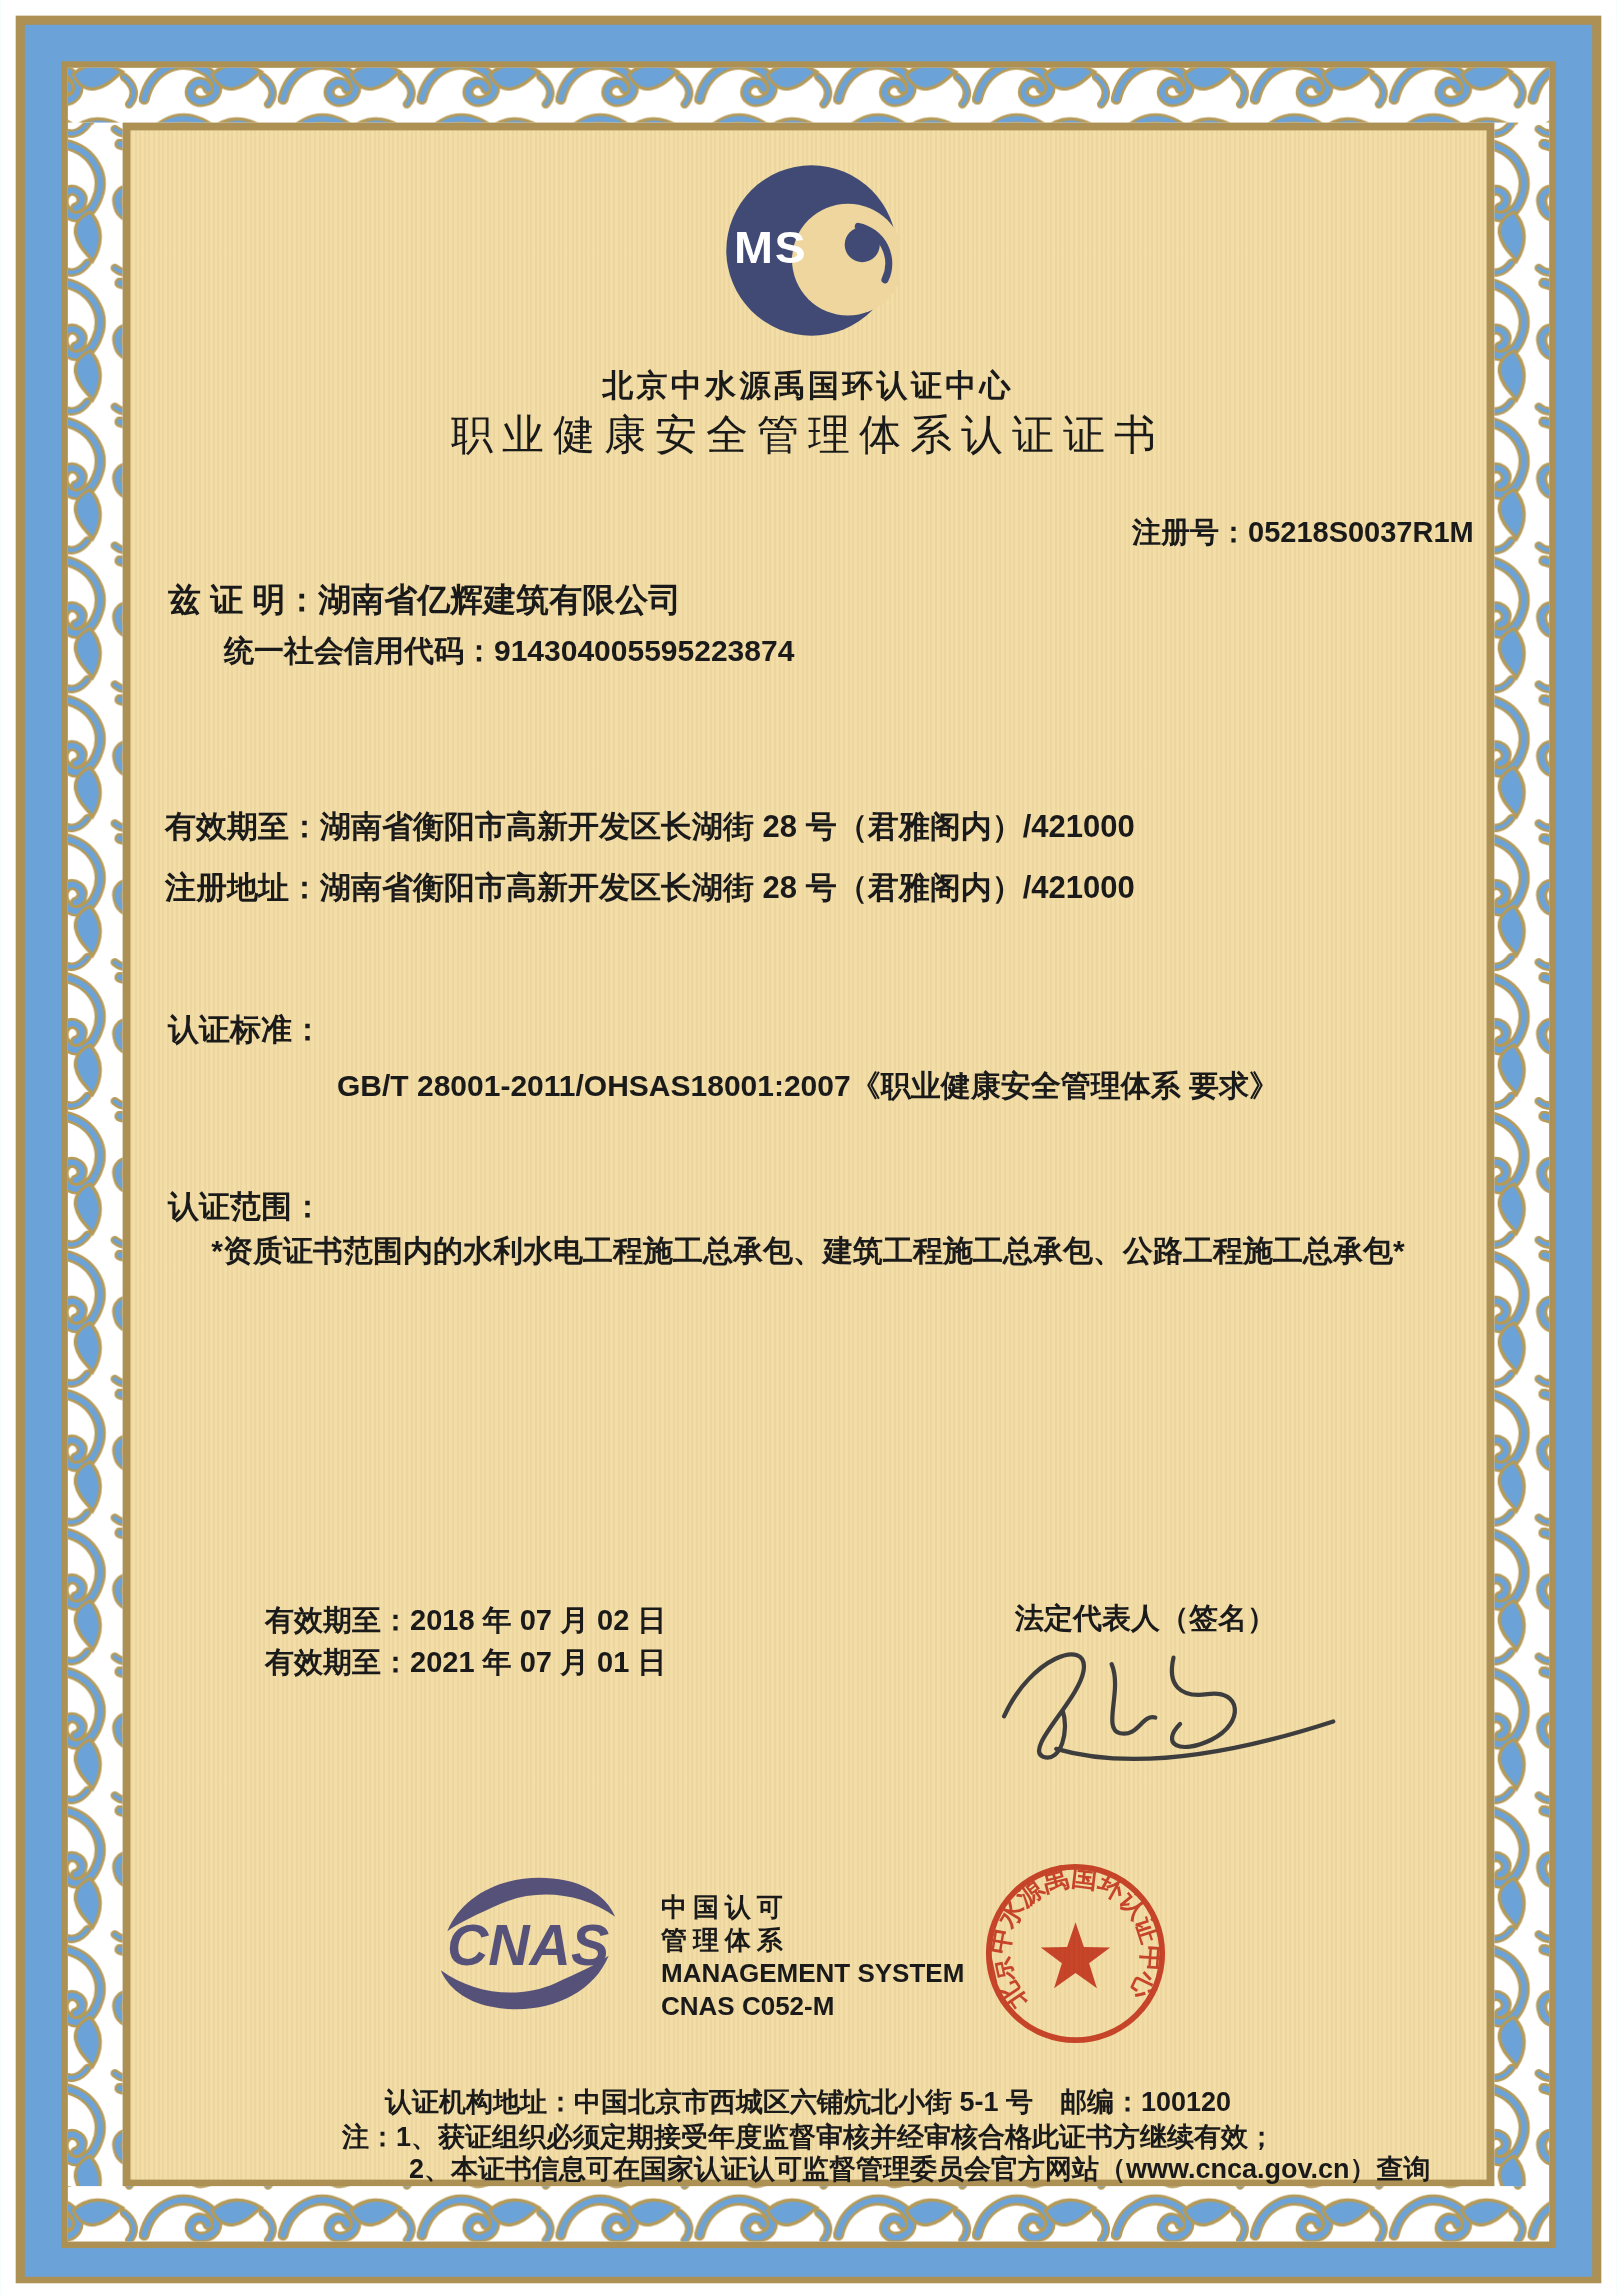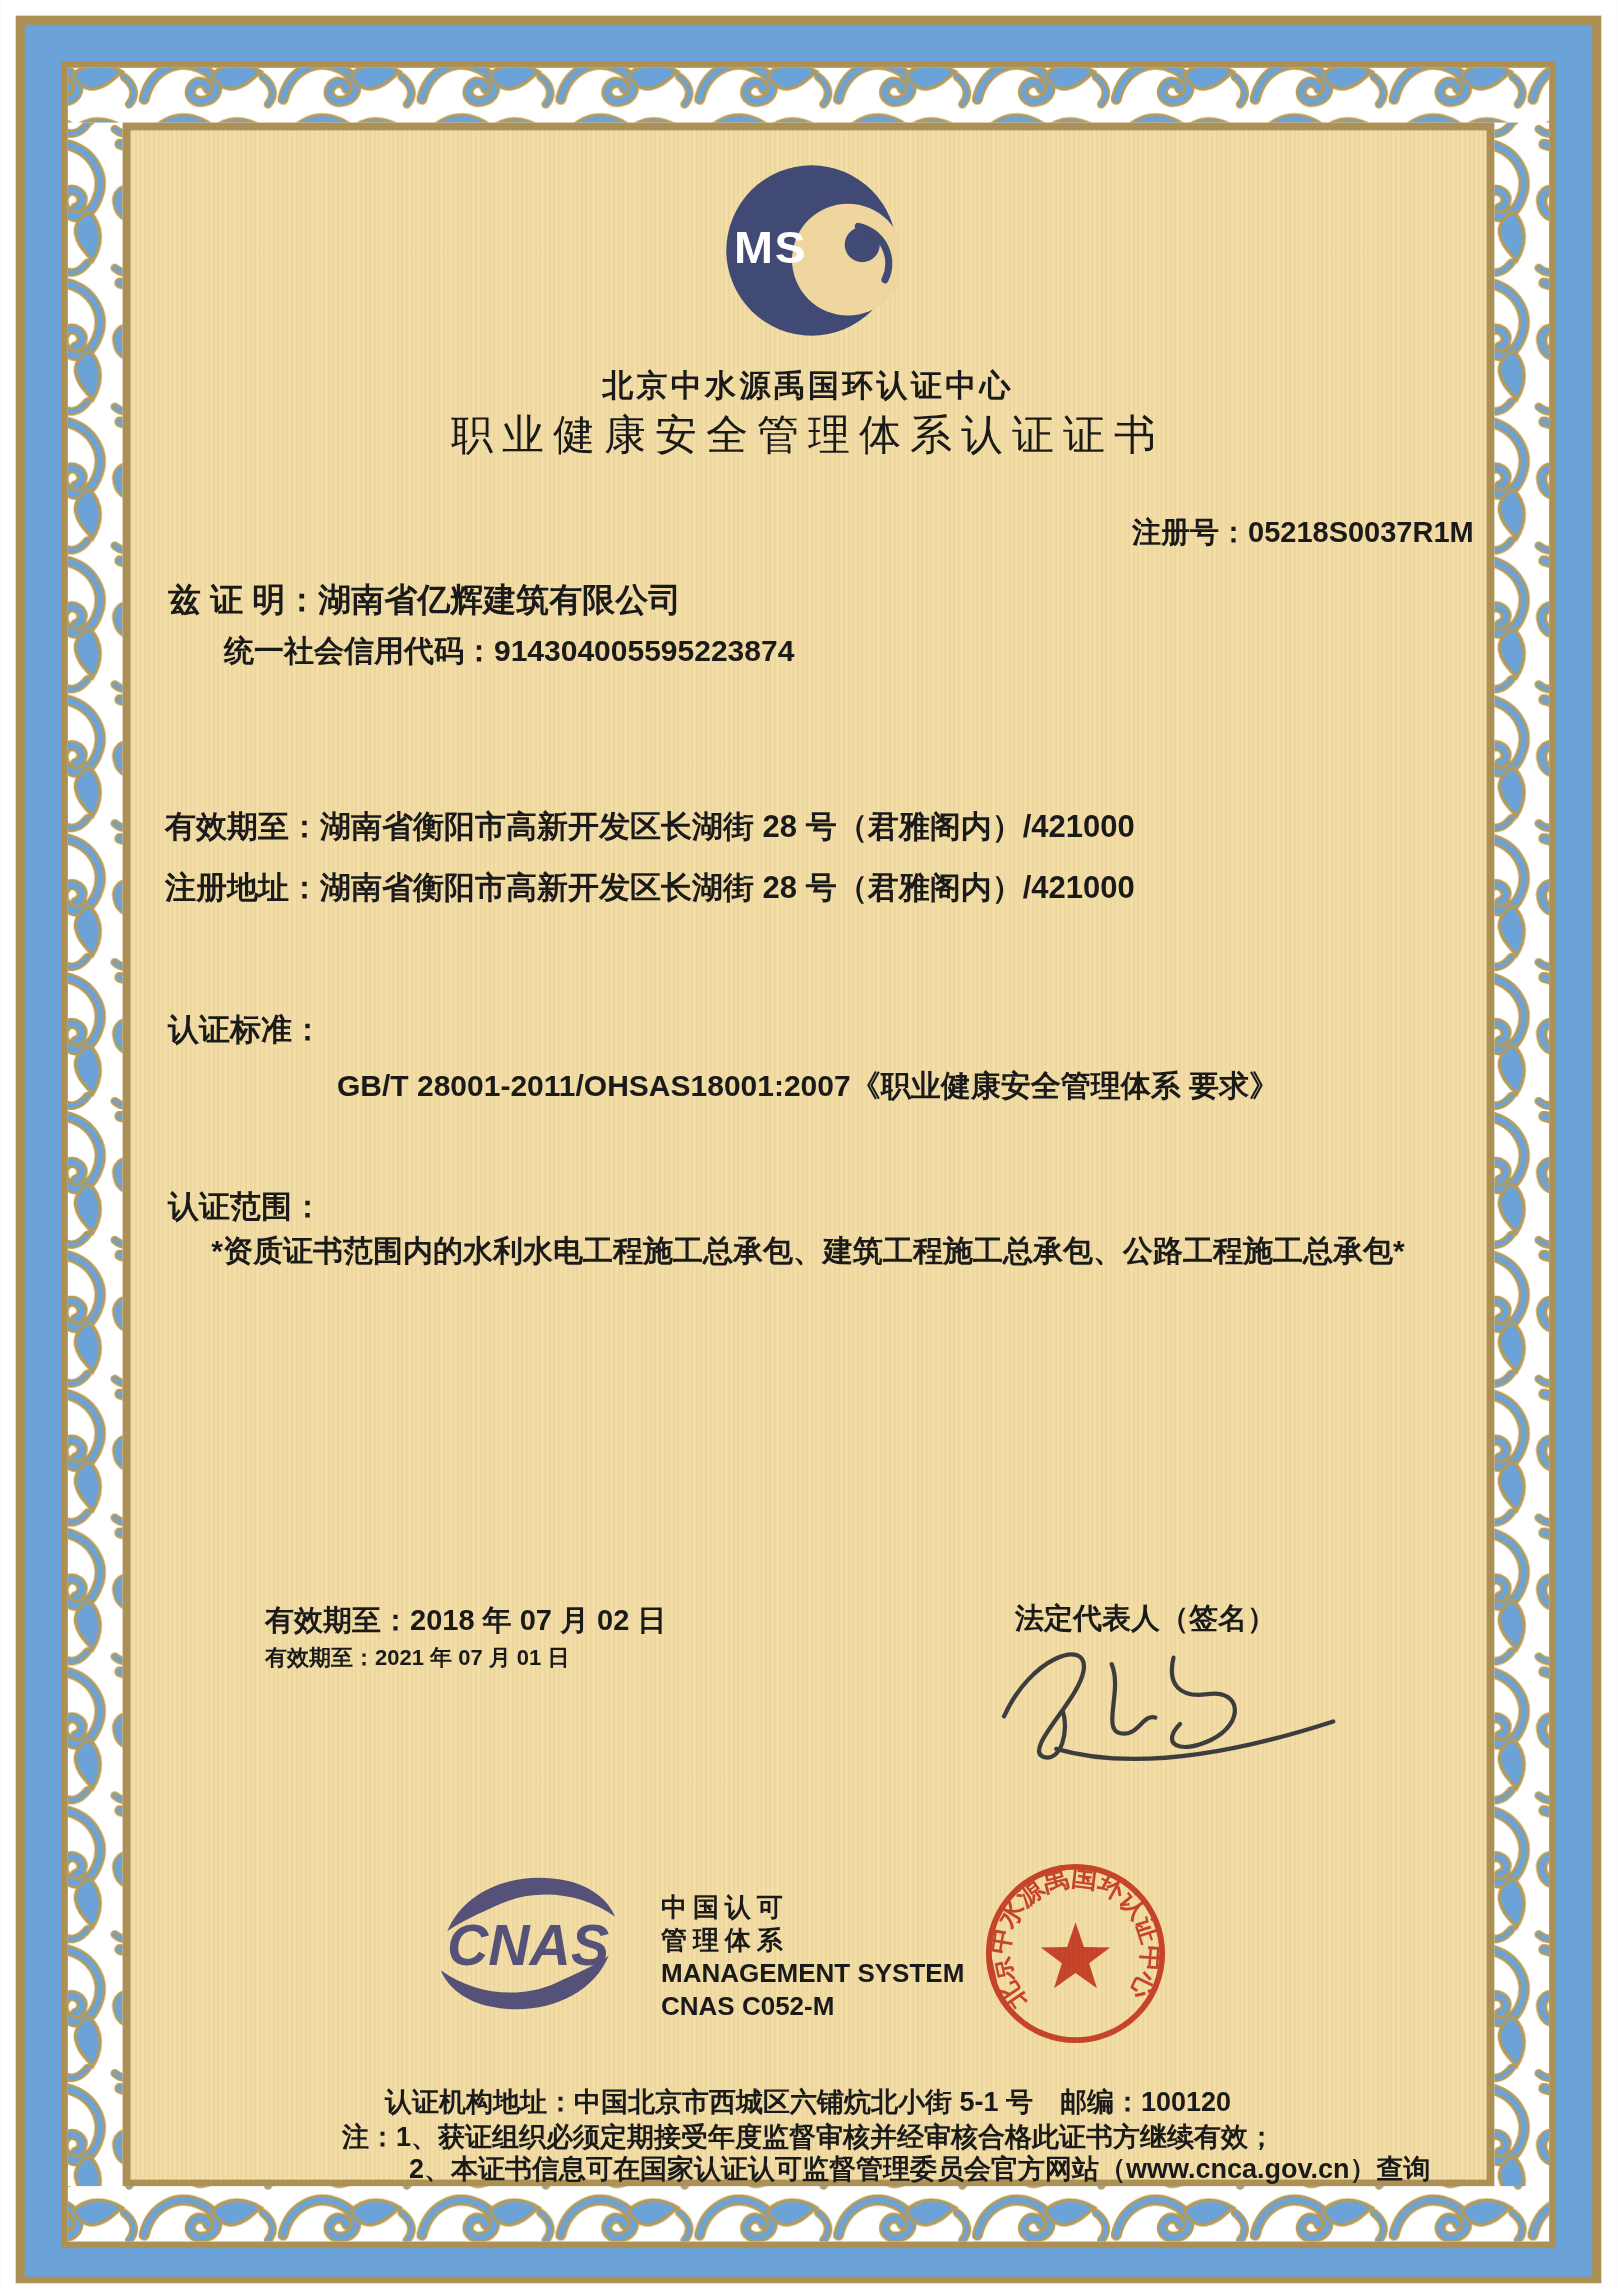--- a/index.html
+++ b/index.html
@@ -24,21 +24,21 @@
   .reg{left:1132px;top:513px;font-size:29px;font-weight:700;}
   .certify{left:168px;top:578px;font-size:33px;font-weight:700;}
   .credit{left:224px;top:631px;font-size:30px;font-weight:700;}
   .addr1{left:165px;top:806px;font-size:31px;font-weight:700;}
   .addr2{left:165px;top:867px;font-size:31px;font-weight:700;}
   .stdlabel{left:168px;top:1009px;font-size:31px;font-weight:700;}
   .stdvalue{top:1066px;font-size:30px;font-weight:700;}
   .scopelabel{left:168px;top:1186px;font-size:31px;font-weight:700;}
   .scopevalue{top:1231px;font-size:30px;font-weight:700;}
   .date1{left:265px;top:1601px;font-size:29px;font-weight:700;}
-  .date2{left:265px;top:1643px;font-size:22px;font-weight:700;}
+  .date2{left:265px;top:1643px;font-size:29px;font-weight:700;}
   .replabel{left:1015px;top:1599px;font-size:29px;font-weight:700;}
   .sig{left:978px;top:1625px;}
   .cnaslogo{left:438px;top:1870px;}
   .cnastext{left:661px;top:1891px;line-height:33px;font-size:26px;font-weight:700;}
   .cnastext .zh{letter-spacing:5.9px;}
   .sealsvg{left:983px;top:1861px;mix-blend-mode:multiply;opacity:.94;}
   .agency{top:2084px;font-size:27px;font-weight:700;}
   .note1{left:342px;top:2119px;font-size:27px;font-weight:700;}
   .note2{left:409px;top:2151px;font-size:27px;font-weight:700;}
   .msclogo{left:725px;top:164px;}

